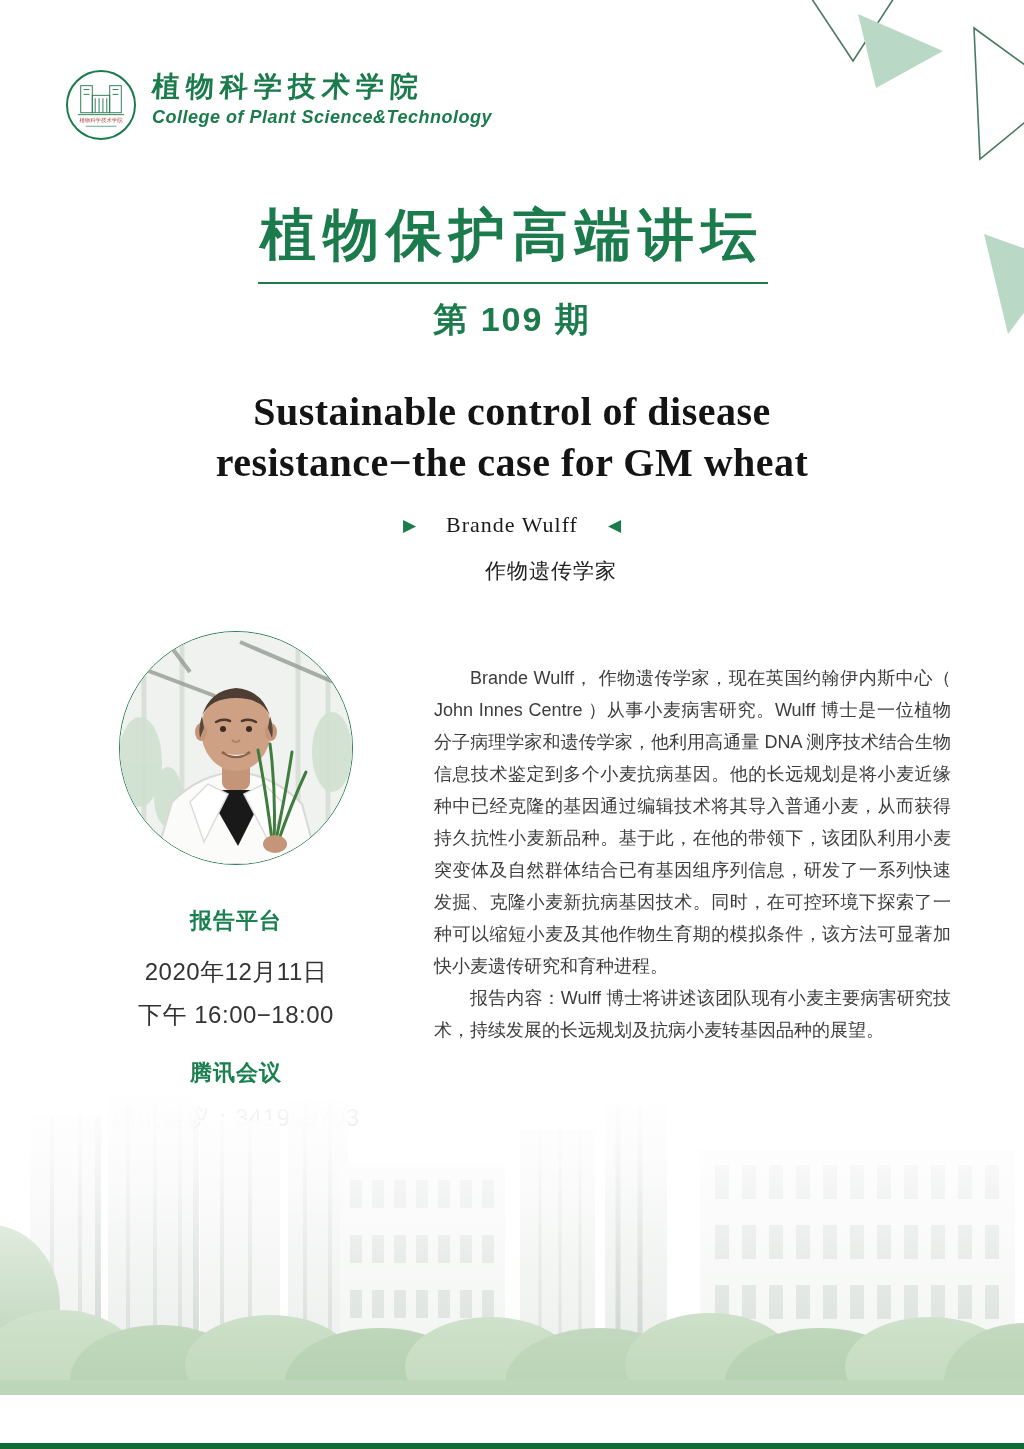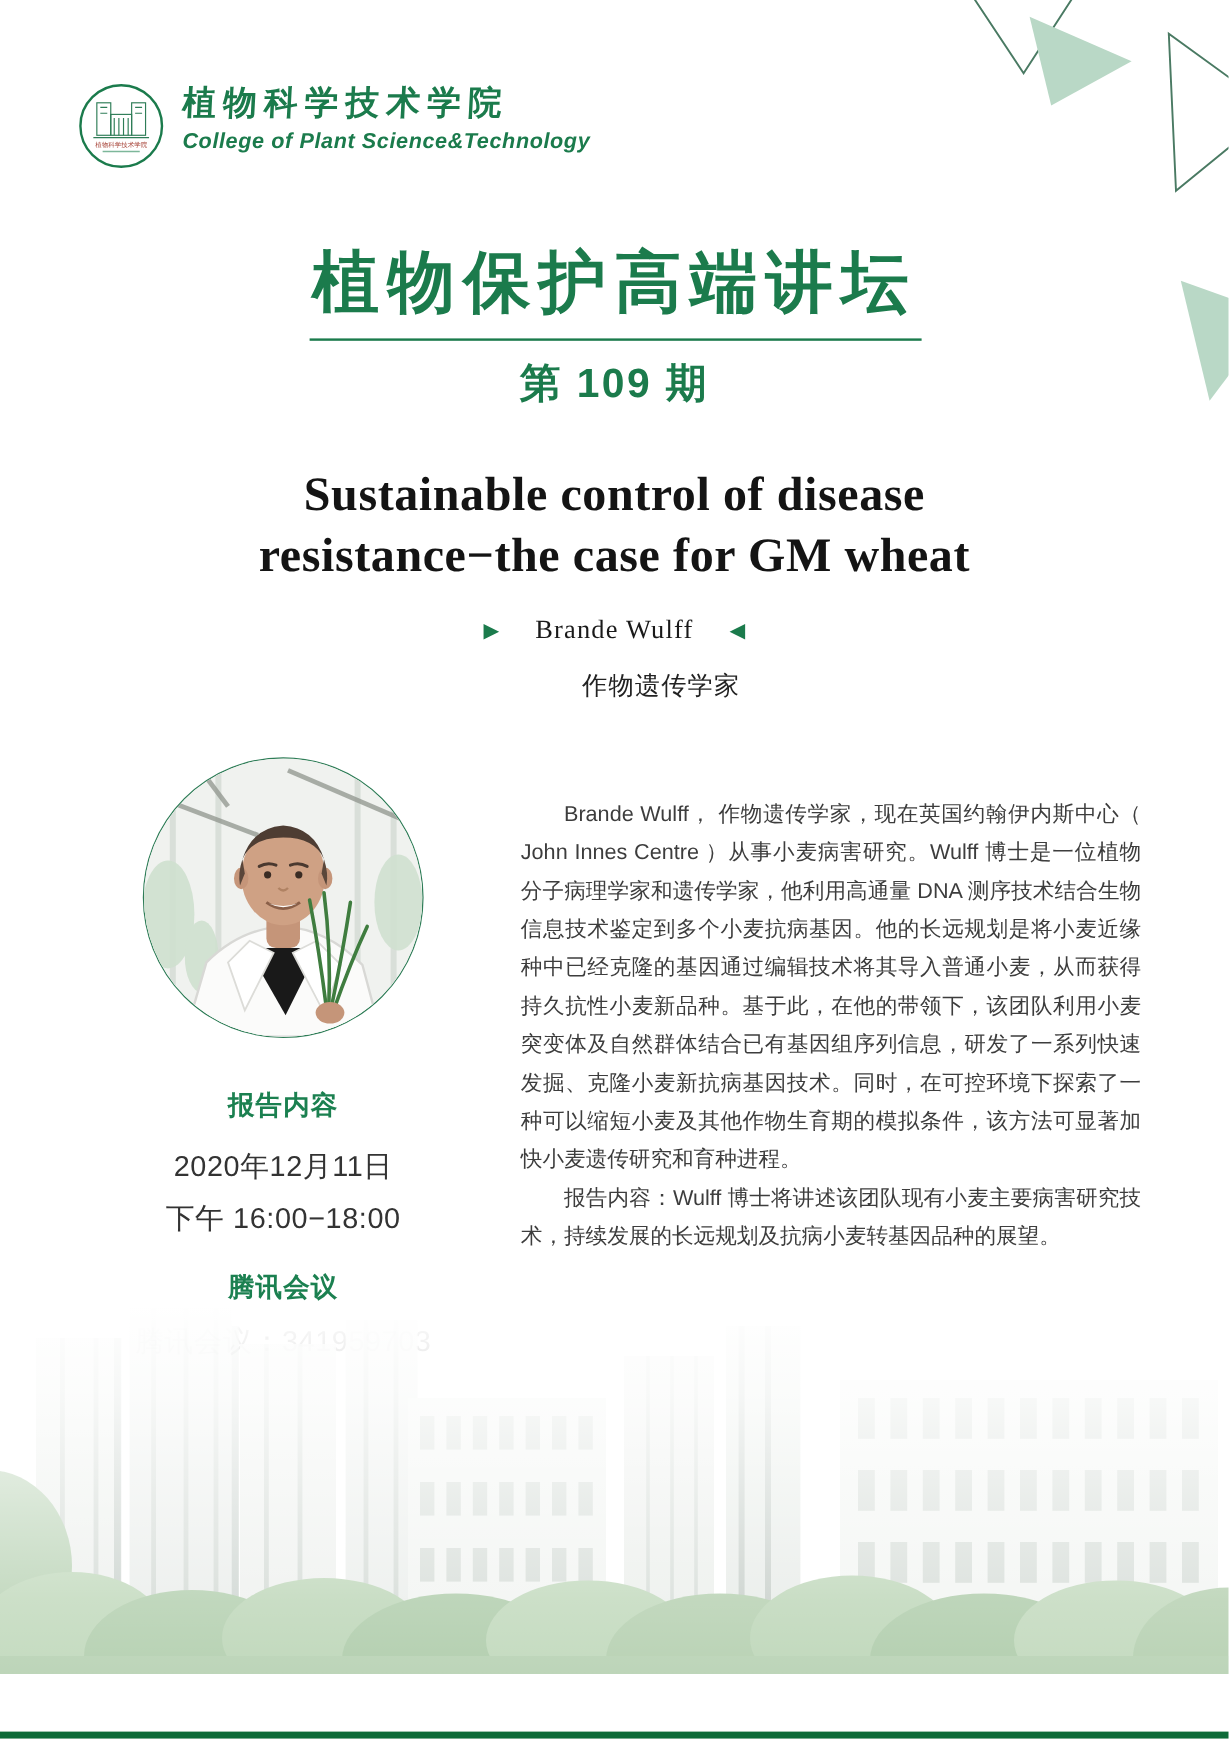--- a/index.html
+++ b/index.html
@@ -198,21 +198,21 @@
         <path d="M152,208 Q146,160 138,118"></path>
         <path d="M154,208 Q156,158 150,112"></path>
         <path d="M156,208 Q166,160 172,120"></path>
         <path d="M158,210 Q172,170 186,140"></path>
       </g>
       <ellipse cx="155" cy="212" rx="12" ry="9" fill="#c59579"></ellipse>
     </svg>
   </div>
 
   <div class="schedule">
-    <div class="sched-label">报告内容</div>
+    <div class="sched-label">报告平台</div>
     <div class="sched-value s-date">2020年12月11日</div>
     <div class="sched-value s-time">下午 16:00−18:00</div>
     <div class="sched-label s-plab">腾讯会议</div>
     <div class="sched-value s-platform">腾讯会议：341959703</div>
   </div>
 
   <div class="bio">
     <p>Brande Wulff， 作物遗传学家，现在英国约翰伊内斯中心（ John Innes Centre ）从事小麦病害研究。Wulff 博士是一位植物分子病理学家和遗传学家，他利用高通量 DNA 测序技术结合生物信息技术鉴定到多个小麦抗病基因。他的长远规划是将小麦近缘种中已经克隆的基因通过编辑技术将其导入普通小麦，从而获得持久抗性小麦新品种。基于此，在他的带领下，该团队利用小麦突变体及自然群体结合已有基因组序列信息，研发了一系列快速发掘、克隆小麦新抗病基因技术。同时，在可控环境下探索了一种可以缩短小麦及其他作物生育期的模拟条件，该方法可显著加快小麦遗传研究和育种进程。</p>
     <p>报告内容：Wulff 博士将讲述该团队现有小麦主要病害研究技术，持续发展的长远规划及抗病小麦转基因品种的展望。</p>
   </div>

